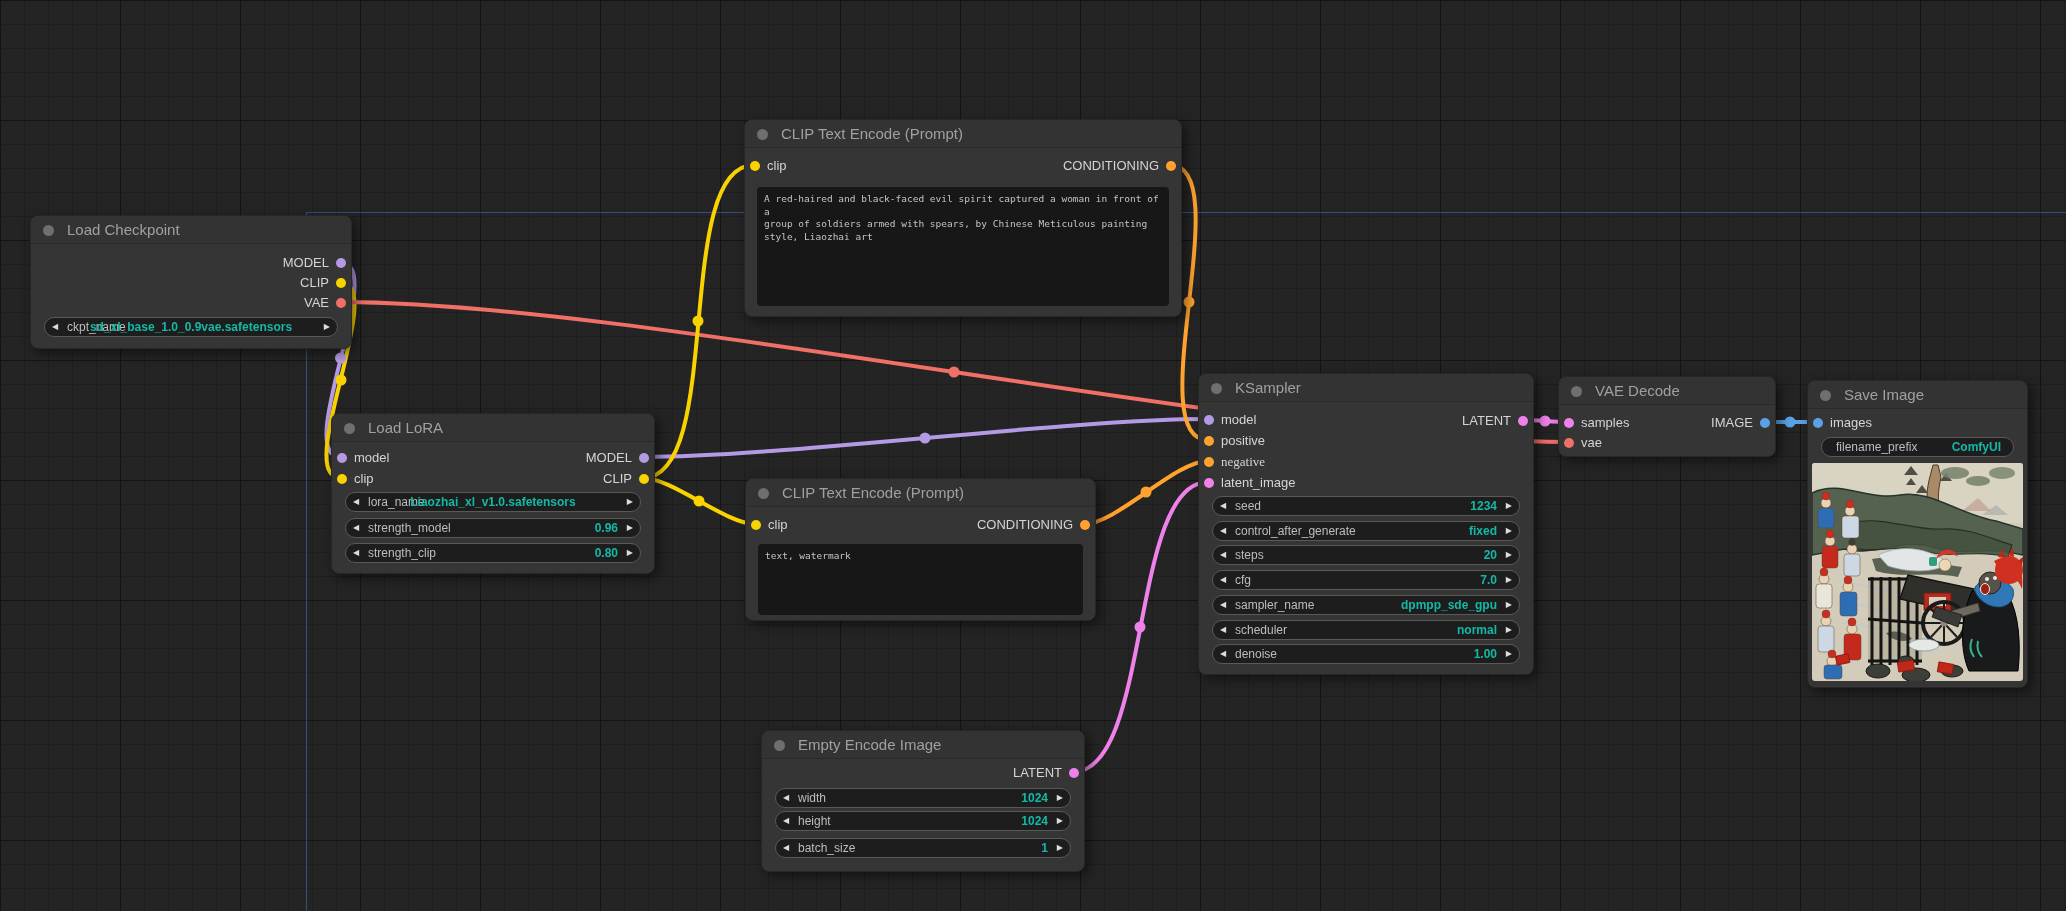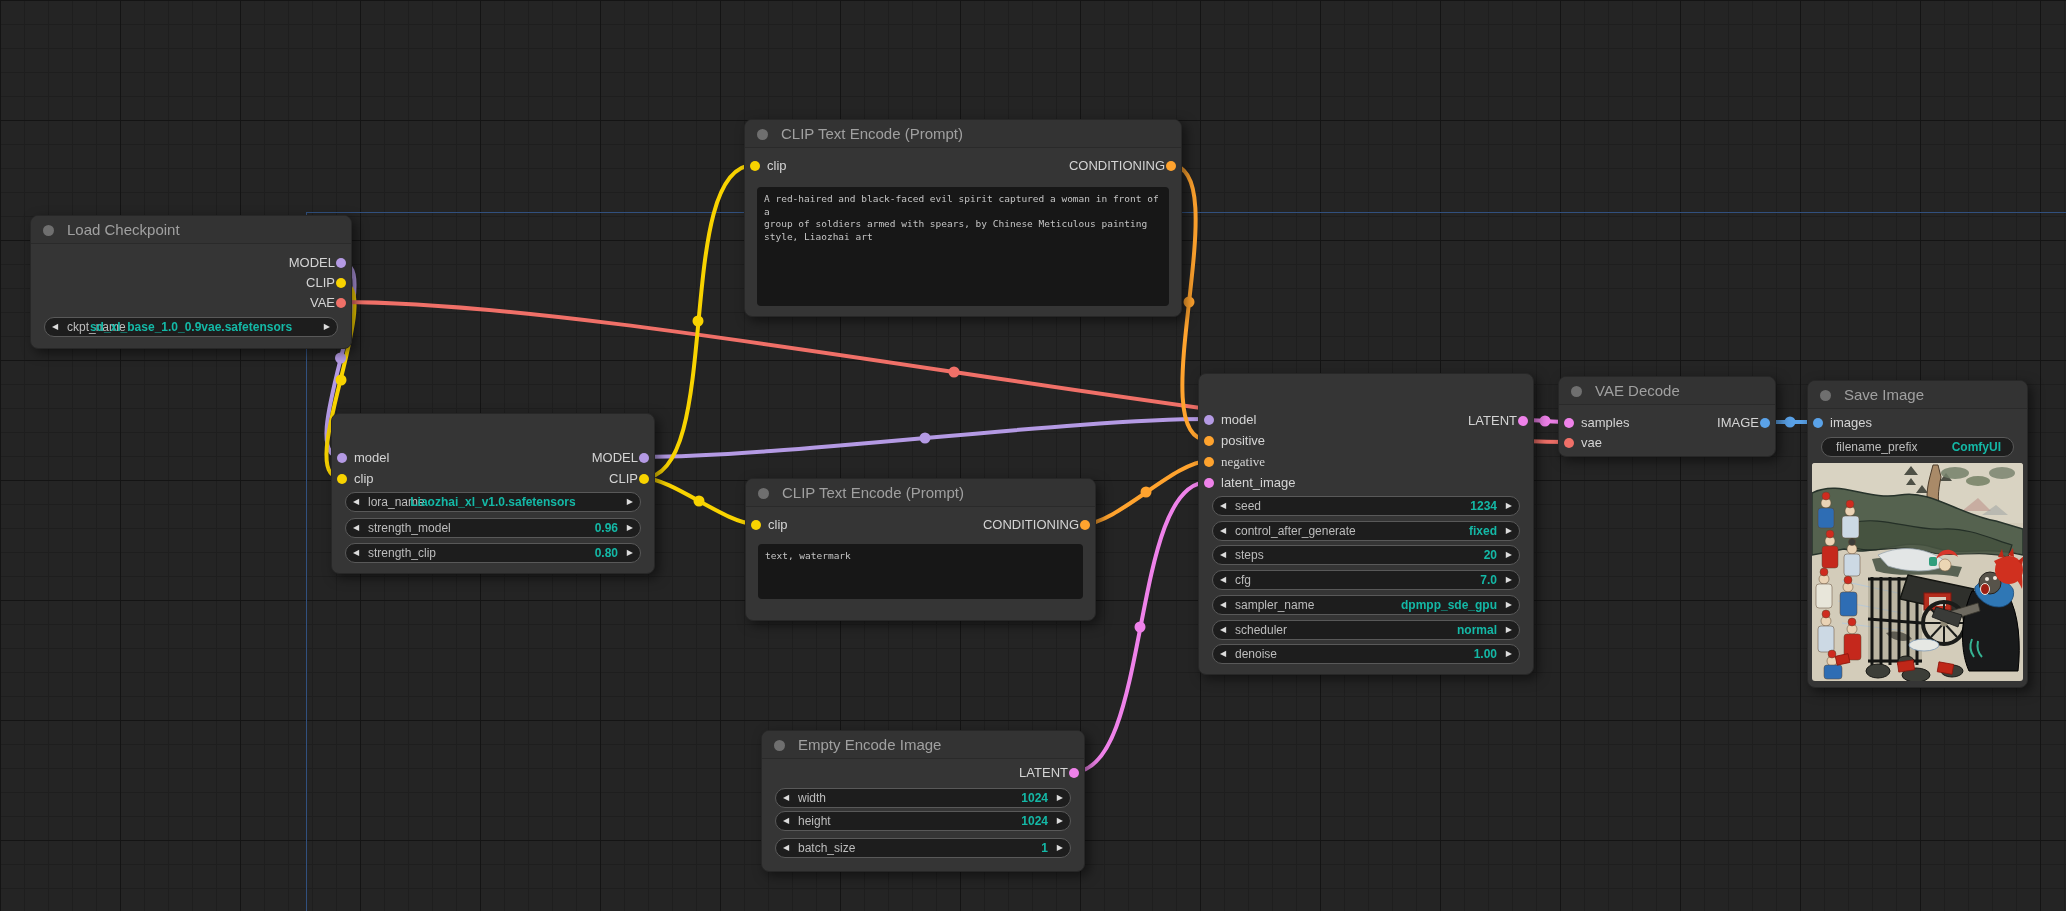--- a/index.html
+++ b/index.html
@@ -18,21 +18,21 @@
     box-shadow:4px 4px 12px rgba(0,0,0,.5);z-index:3;}
   .ntitle{position:absolute;left:0;right:0;top:0;height:28px;background:#333333;
     border-radius:7px 7px 0 0;border-bottom:1px solid #2a2a2a;color:#a0a0a0;
     font-size:15px;line-height:28px;padding-left:36px;box-sizing:border-box;white-space:nowrap;}
   .cdot{position:absolute;left:12px;top:9px;width:11px;height:11px;border-radius:50%;background:#6f6f6f;}
   .port{position:absolute;width:10px;height:10px;border-radius:50%;z-index:4;}
   .port.in{left:5px;}
   .port.out{right:5px;}
   .slotlbl{position:absolute;font-size:13px;color:#d4d4d4;line-height:14px;white-space:nowrap;}
   .slotlbl.in{left:22px;}
-  .slotlbl.out{right:16px;text-align:right;}
+  .slotlbl.out{right:22px;text-align:right;}
   .widget{position:absolute;left:13px;right:13px;height:18px;background:#1d1d1d;
     border:1px solid #595959;border-radius:10px;font-size:12px;line-height:18px;color:#c8c8c8;}
   .warr{position:absolute;top:0;font-size:8px;color:#dcdcdc;line-height:18px;cursor:pointer;}
   .warr.l{left:7px;}
   .warr.r{right:7px;}
   .wlabel{position:absolute;left:22px;color:#bdbdbd;white-space:nowrap;}
   .wvalue{position:absolute;right:22px;color:#14b8a6;font-weight:bold;white-space:nowrap;}
   .wvalue.center{left:0;right:0;text-align:center;}
   .wvalue.noarr{right:12px;}
   .textbox{position:absolute;background:#171717;border-radius:4px;color:#c4c4c4;
@@ -92,20 +92,24 @@
     <span class="slotlbl out" style="top:80px;">VAE</span>
     <div class="widget" style="top:101px;">
       <span class="warr l">◀</span>
       <span class="wlabel">ckpt_name</span>
       <span class="wvalue center">sd_xl_base_1.0_0.9vae.safetensors</span>
       <span class="warr r">▶</span>
     </div>
   </div>
 
   <div class="node" style="left:331px;top:413px;width:322px;height:159px;">
+    <div class="ntitle">
+      <span class="cdot"></span>
+      <span>Load LoRA</span>
+    </div>
     <span class="port in c-model" style="top:39px;"></span>
     <span class="slotlbl in" style="top:37px;">model</span>
     <span class="port in c-clip" style="top:60px;"></span>
     <span class="slotlbl in" style="top:58px;">clip</span>
     <span class="port out c-model" style="top:39px;"></span>
     <span class="slotlbl out" style="top:37px;">MODEL</span>
     <span class="port out c-clip" style="top:60px;"></span>
     <span class="slotlbl out" style="top:58px;">CLIP</span>
     <div class="widget" style="top:78px;">
       <span class="warr l">◀</span>
@@ -143,24 +147,28 @@
 
   <div class="node" style="left:745px;top:478px;width:349px;height:141px;">
     <div class="ntitle">
       <span class="cdot"></span>
       <span>CLIP Text Encode (Prompt)</span>
     </div>
     <span class="port in c-clip" style="top:41px;"></span>
     <span class="slotlbl in" style="top:39px;">clip</span>
     <span class="port out c-cond" style="top:41px;"></span>
     <span class="slotlbl out" style="top:39px;">CONDITIONING</span>
-    <div class="textbox" style="left:12px;right:12px;top:65px;height:55px;">text, watermark</div>
+    <div class="textbox" style="left:12px;right:12px;top:65px;height:71px;">text, watermark</div>
   </div>
 
   <div class="node" style="left:1198px;top:373px;width:334px;height:300px;">
+    <div class="ntitle">
+      <span class="cdot"></span>
+      <span>KSampler</span>
+    </div>
     <span class="port in c-model" style="top:41px;"></span>
     <span class="slotlbl in" style="top:39px;">model</span>
     <span class="port in c-cond" style="top:62px;"></span>
     <span class="slotlbl in" style="top:60px;">positive</span>
     <span class="port in c-cond" style="top:83px;"></span>
     <span class="slotlbl in" style="top:81px;font-family:Liberation Serif, serif;">negative</span>
     <span class="port in c-latent" style="top:104px;"></span>
     <span class="slotlbl in" style="top:102px;">latent_image</span>
     <span class="port out c-latent" style="top:42px;"></span>
     <span class="slotlbl out" style="top:40px;">LATENT</span>

